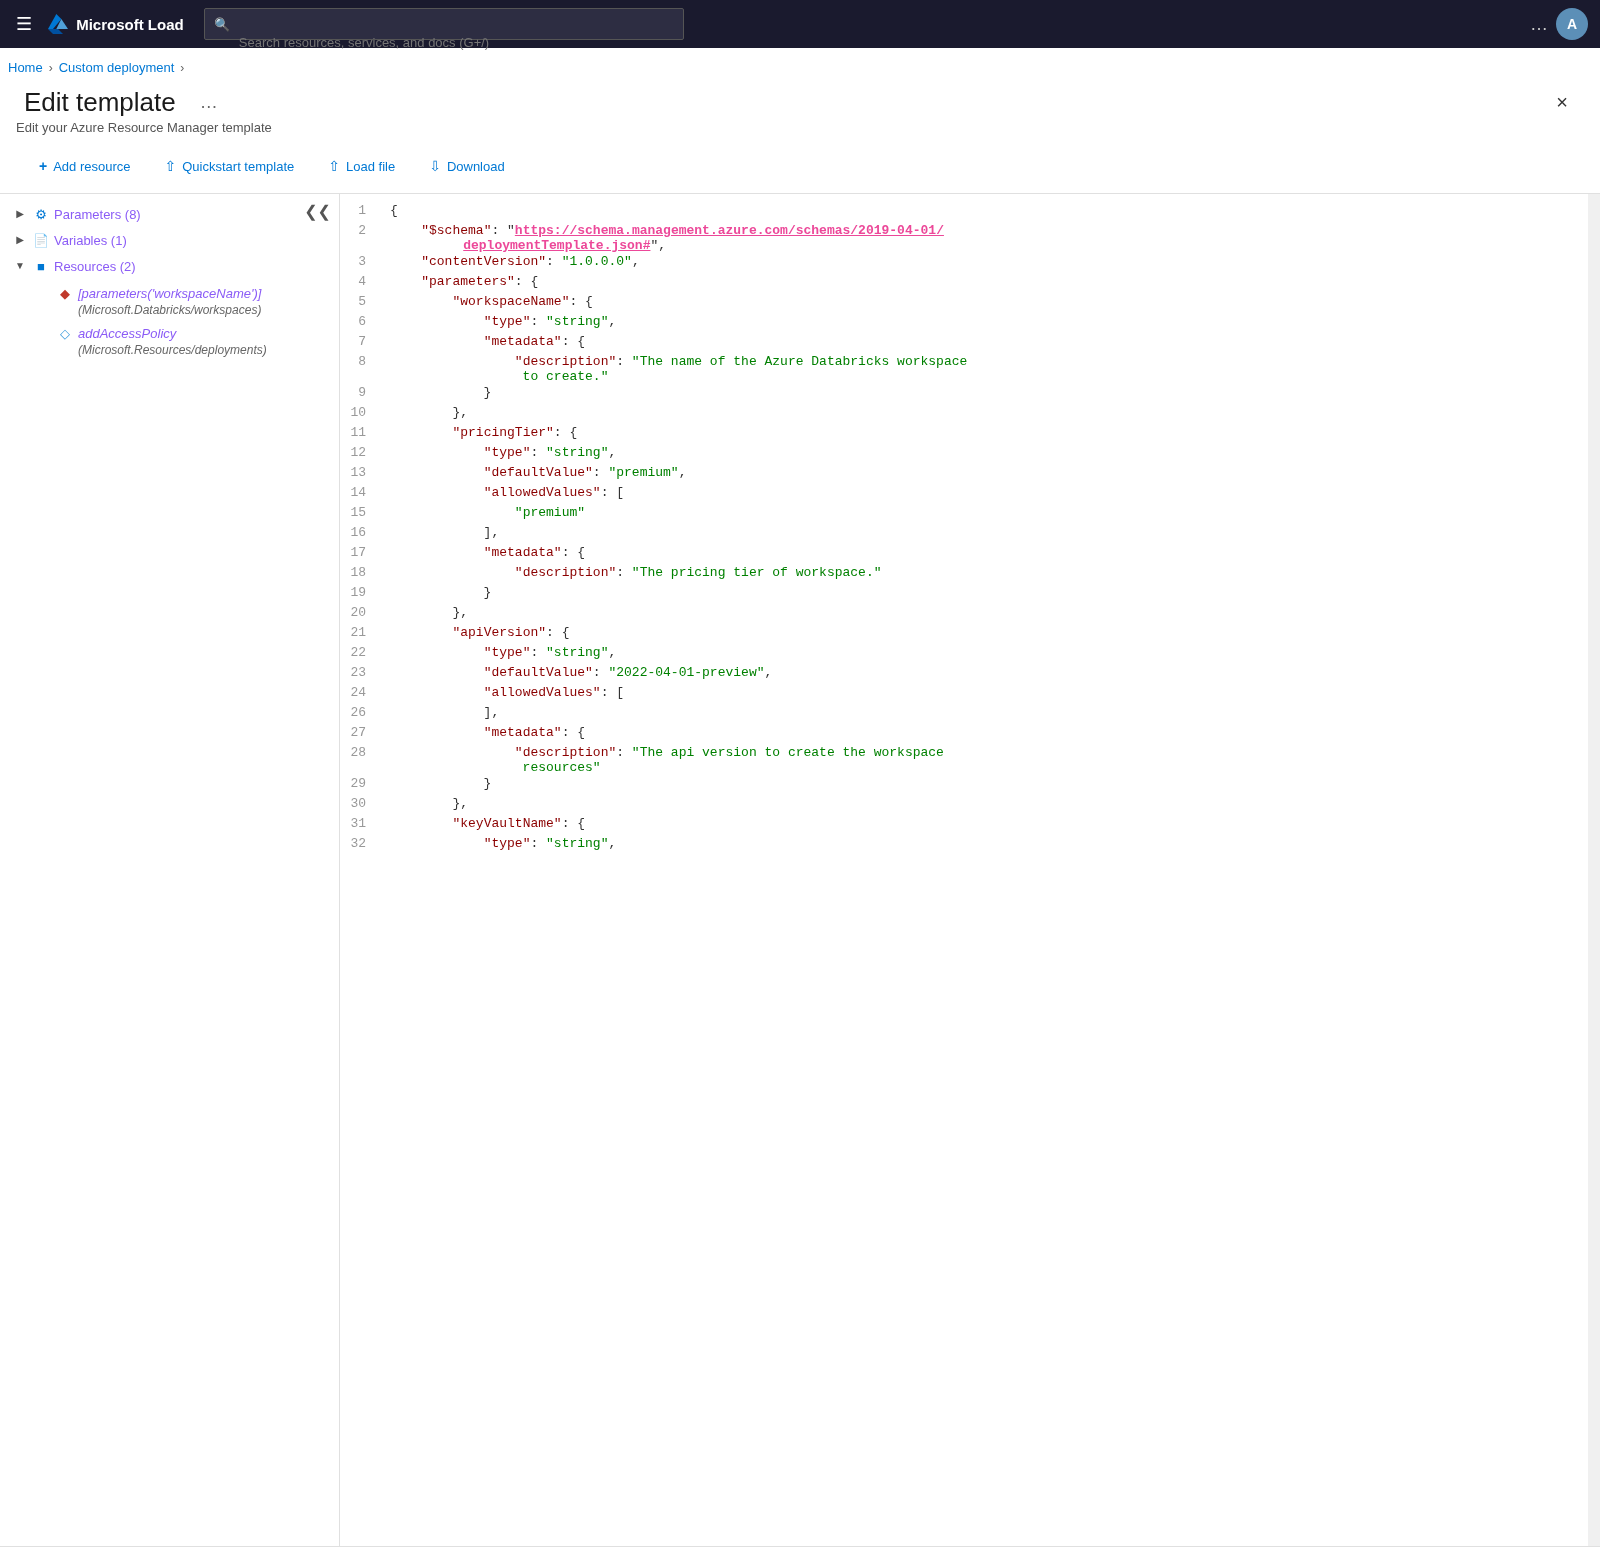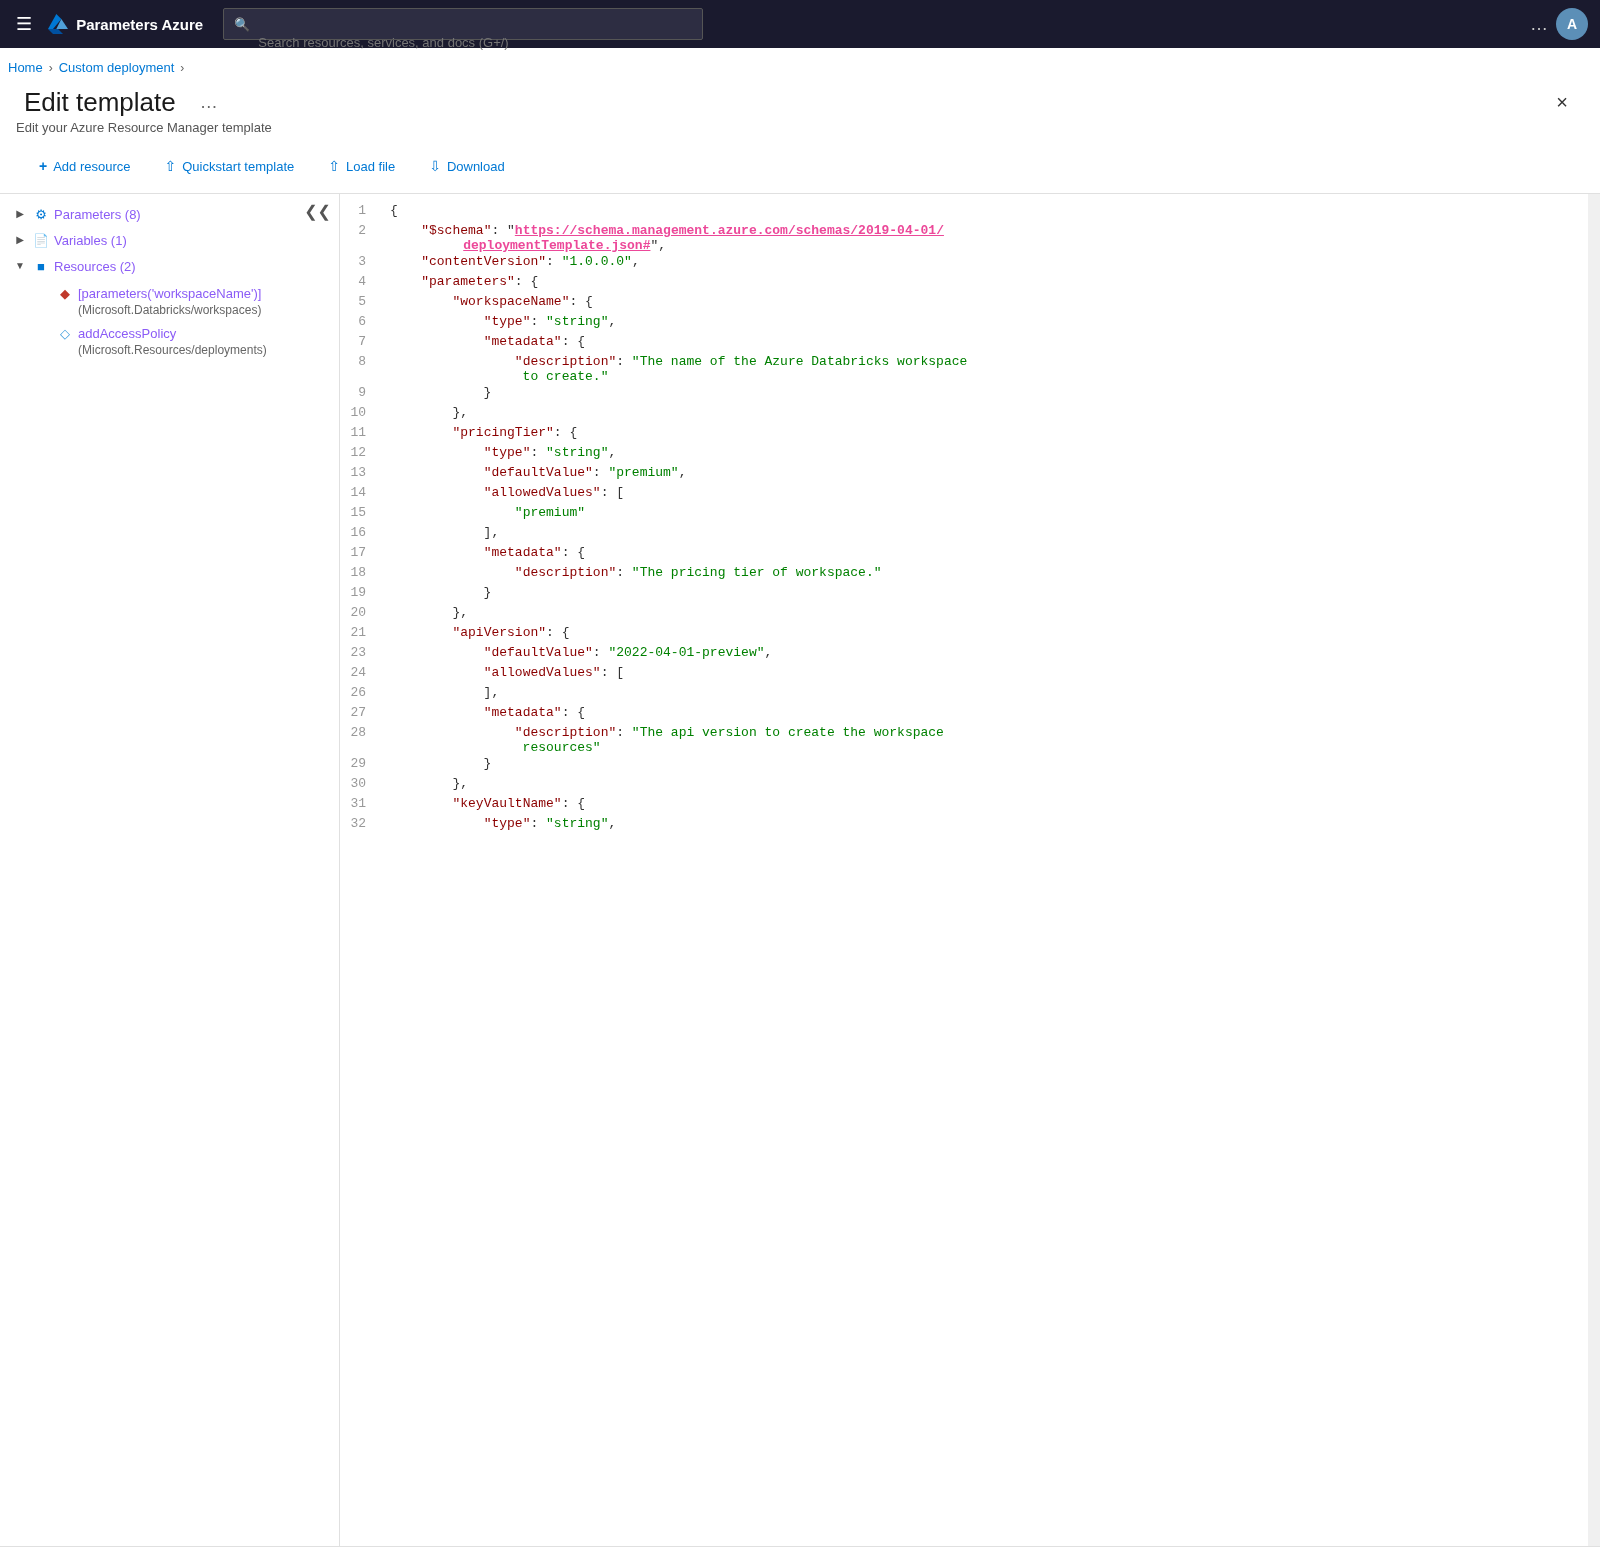--- a/index.html
+++ b/index.html
@@ -192,21 +192,21 @@
       margin-top: 2px;
     }
     .tree-icon {
       width: 18px;
       min-width: 18px;
       text-align: center;
       margin-top: 1px;
     }
     .tree-label { color: #8b5cf6; line-height: 1.4; }
     .tree-sublabel { color: #666; font-size: 12px; }
-    .tree-label-wrap { display: flex; flex-direction: column; }
+    .tree-label-wrap { display: flex; flex-direction: column; font-style: italic; }
     .tree-child { padding-left: 36px; }
 
     
     .code-panel {
       flex: 1;
       overflow: hidden;
       position: relative;
       background: #fff;
       display: flex;
       flex-direction: column;
@@ -274,21 +274,21 @@
 <body>
 
 <div class="topbar">
   <span class="topbar-menu-icon">☰</span>
   <div class="topbar-logo">
     <svg class="azure-icon" viewBox="0 0 18 18" fill="none">
       <path d="M7.5 0L0 13.5h4.5L12 4.5z" fill="#0078d4"></path>
       <path d="M12 4.5L7.5 13.5H18L12 4.5z" fill="#50a0d8"></path>
       <path d="M0 13.5L4.5 18h9l-4.5-4.5z" fill="#0050a0"></path>
     </svg>
-    <span>Parameters Azure</span>
+    <span>Microsoft Load</span>
   </div>
   <div class="topbar-search">
     <span style="color:#ccc;">🔍</span>
     <input type="text" placeholder="Search resources, services, and docs (G+/)" style="">
   </div>
   <div class="topbar-right">
     <span class="topbar-dots">…</span>
     <div class="topbar-avatar">A</div>
   </div>
 </div>
@@ -450,20 +450,24 @@
             </tr>
             <tr>
               <td class="line-num">20</td>
               <td class="line-content"><span class="c-punc">        },</span></td>
             </tr>
             <tr>
               <td class="line-num">21</td>
               <td class="line-content">        <span class="c-key">"apiVersion"</span>: <span class="c-punc">{</span></td>
             </tr>
             <tr>
+              <td class="line-num">22</td>
+              <td class="line-content">            <span class="c-key">"type"</span>: <span class="c-str">"string"</span><span class="c-punc">,</span></td>
+            </tr>
+            <tr>
               <td class="line-num">23</td>
               <td class="line-content">            <span class="c-key">"defaultValue"</span>: <span class="c-str">"2022-04-01-preview"</span><span class="c-punc">,</span></td>
             </tr>
             <tr>
               <td class="line-num">24</td>
               <td class="line-content">            <span class="c-key">"allowedValues"</span>: <span class="c-punc">[</span></td>
             </tr>
             <tr>
               <td class="line-num">26</td>
               <td class="line-content"><span class="c-punc">            ],</span></td>

